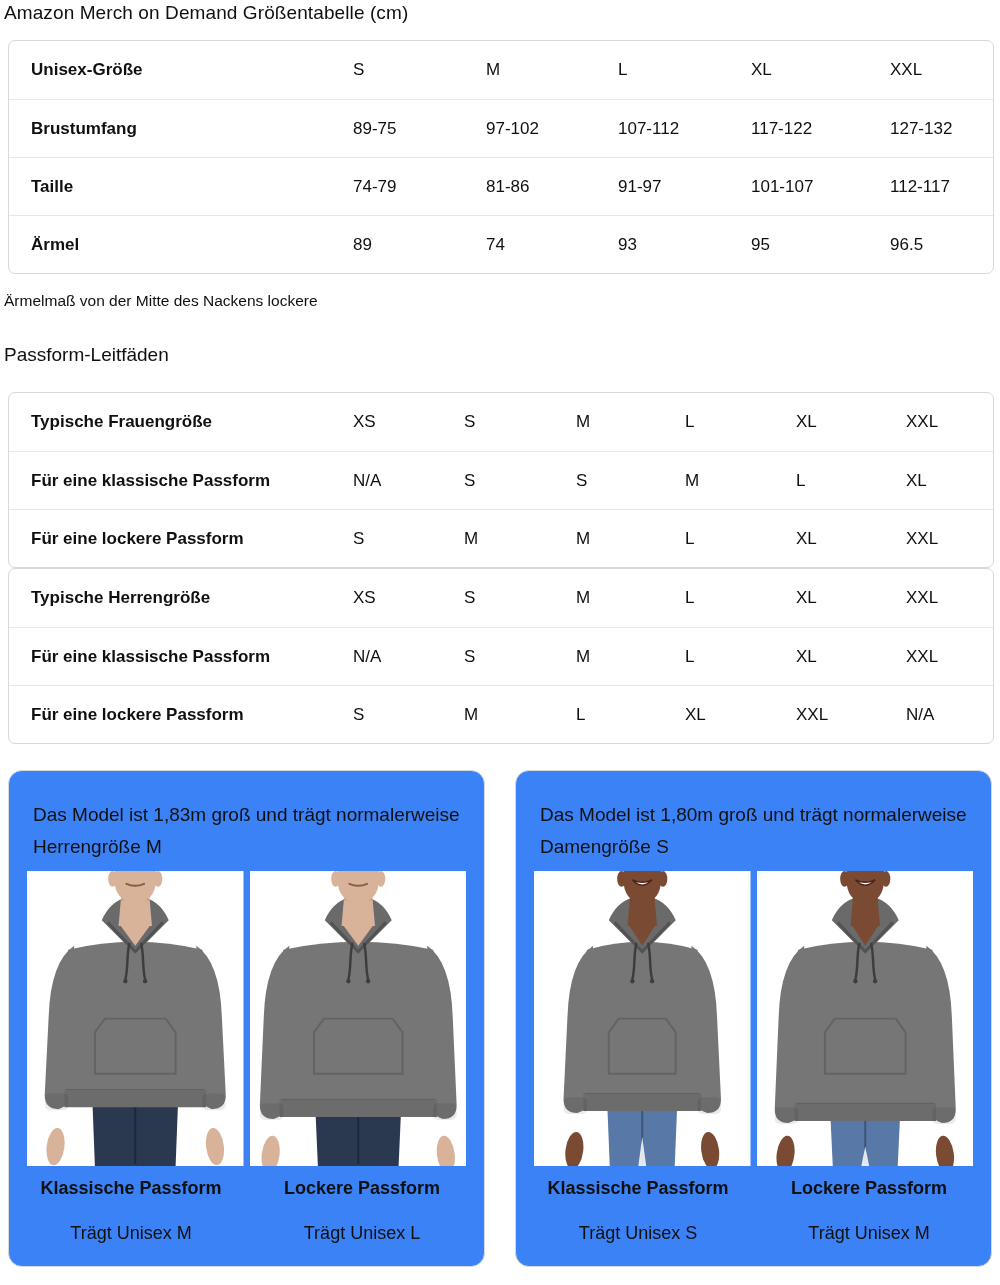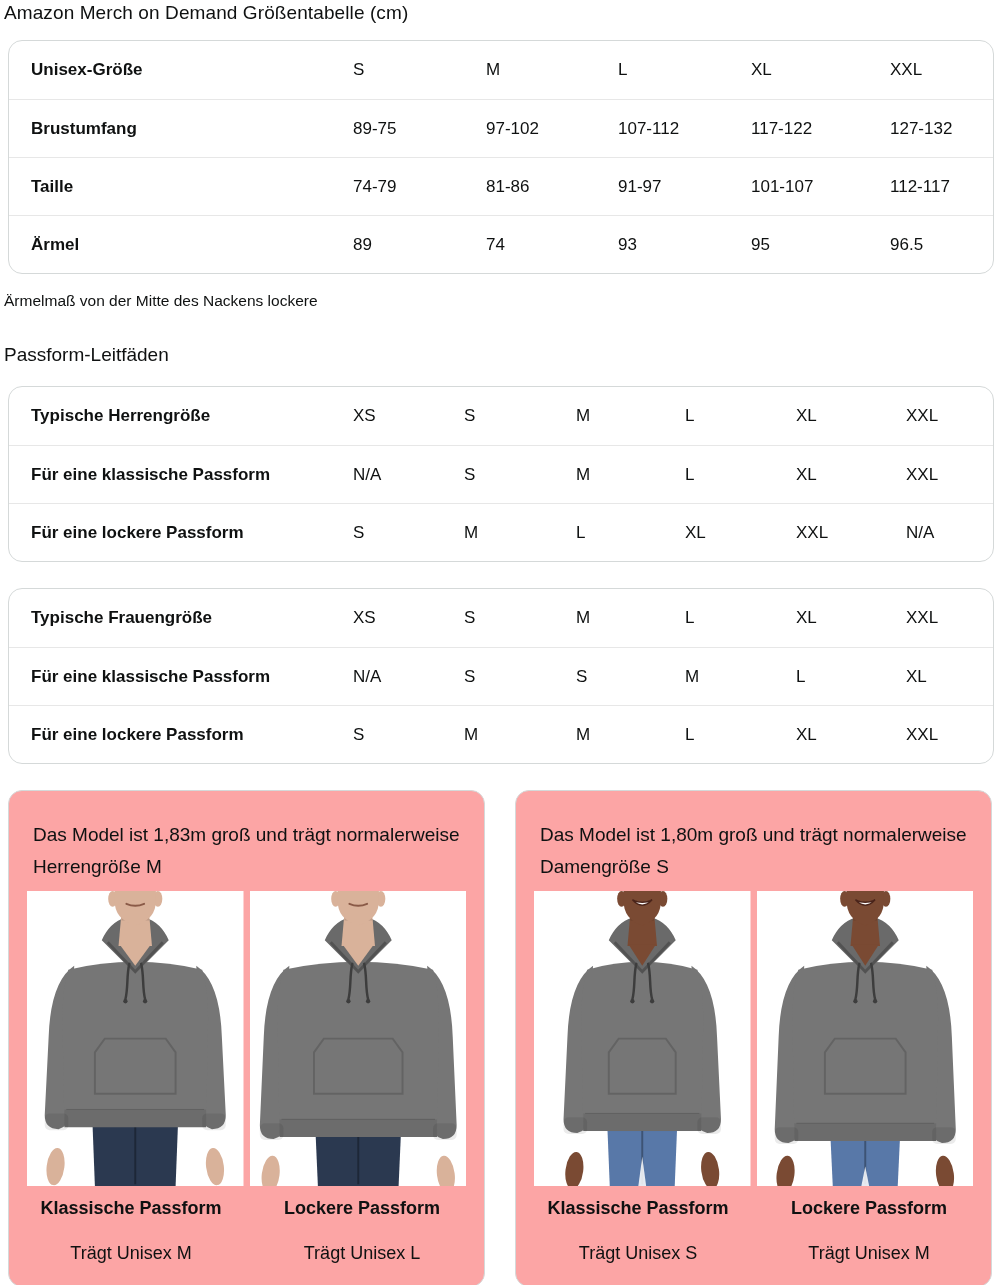--- a/index.html
+++ b/index.html
@@ -21,21 +21,21 @@
     font-size:19px;
     font-weight:400;
     margin:2px 0 16px -4px;
     letter-spacing:0.1px;
   }
   table.chart{
     width:984px;
     border-collapse:separate;
     border-spacing:0;
     border:1px solid var(--table-border);
-    border-radius:14px;
+    border-radius:7px;
     table-layout:fixed;
   }
   .chart th,.chart td{
     height:58px;
     font-size:17px;
     text-align:left;
     vertical-align:middle;
     padding:0;
     white-space:nowrap;
     overflow:hidden;
@@ -51,21 +51,21 @@
     font-weight:400;
     margin:34px 0 20px -4px;
   }
   .gap26{margin-top:26px;}
   .cards{display:flex;gap:30px;margin-top:26px;}
   .card{
     flex:1;
     border:1px solid var(--card-border);
     border-radius:14px;
     padding:20px 18px 22px 18px;
-    background:#fca5a5;
+    background:#3b82f6;
   }
   .card-intro{
     font-size:19px;
     line-height:32px;
     min-height:64px;
     margin:8px 0 6px 6px;
   }
   .figures{display:flex;gap:6px;margin-top:8px;}
   .figure{flex:1;}
   .figure svg{width:100%;height:auto;display:block;}
@@ -122,20 +122,61 @@
         <td>93</td>
         <td>95</td>
         <td>96.5</td>
       </tr>
     </tbody>
   </table>
 
   <div class="note">Ärmelmaß von der Mitte des Nackens lockere</div>
 
   <div class="section-heading">Passform-Leitfäden</div>
+
+  <table class="chart gap26">
+    <colgroup>
+      <col style="width:344px">
+        <col style="width:111px">
+        <col style="width:112px">
+        <col style="width:109px">
+        <col style="width:111px">
+        <col style="width:110px">
+        <col style="width:87px">
+    </colgroup>
+    <tbody>
+      <tr>
+        <th>Typische Frauengröße</th>
+        <td>XS</td>
+        <td>S</td>
+        <td>M</td>
+        <td>L</td>
+        <td>XL</td>
+        <td>XXL</td>
+      </tr>
+      <tr>
+        <th>Für eine klassische Passform</th>
+        <td>N/A</td>
+        <td>S</td>
+        <td>S</td>
+        <td>M</td>
+        <td>L</td>
+        <td>XL</td>
+      </tr>
+      <tr>
+        <th>Für eine lockere Passform</th>
+        <td>S</td>
+        <td>M</td>
+        <td>M</td>
+        <td>L</td>
+        <td>XL</td>
+        <td>XXL</td>
+      </tr>
+    </tbody>
+  </table>
 
   <table class="chart">
     <colgroup>
       <col style="width:344px">
         <col style="width:111px">
         <col style="width:112px">
         <col style="width:109px">
         <col style="width:111px">
         <col style="width:110px">
         <col style="width:87px">
@@ -160,61 +201,20 @@
         <td>XXL</td>
       </tr>
       <tr>
         <th>Für eine lockere Passform</th>
         <td>S</td>
         <td>M</td>
         <td>L</td>
         <td>XL</td>
         <td>XXL</td>
         <td>N/A</td>
-      </tr>
-    </tbody>
-  </table>
-
-  <table class="chart gap26">
-    <colgroup>
-      <col style="width:344px">
-        <col style="width:111px">
-        <col style="width:112px">
-        <col style="width:109px">
-        <col style="width:111px">
-        <col style="width:110px">
-        <col style="width:87px">
-    </colgroup>
-    <tbody>
-      <tr>
-        <th>Typische Frauengröße</th>
-        <td>XS</td>
-        <td>S</td>
-        <td>M</td>
-        <td>L</td>
-        <td>XL</td>
-        <td>XXL</td>
-      </tr>
-      <tr>
-        <th>Für eine klassische Passform</th>
-        <td>N/A</td>
-        <td>S</td>
-        <td>S</td>
-        <td>M</td>
-        <td>L</td>
-        <td>XL</td>
-      </tr>
-      <tr>
-        <th>Für eine lockere Passform</th>
-        <td>S</td>
-        <td>M</td>
-        <td>M</td>
-        <td>L</td>
-        <td>XL</td>
-        <td>XXL</td>
       </tr>
     </tbody>
   </table>
 
   <div class="cards">
 
     <div class="card">
       <div class="card-intro">Das Model ist 1,83m groß und trägt normalerweise Herrengröße M</div>
       <div class="figures">
         <div class="figure">

